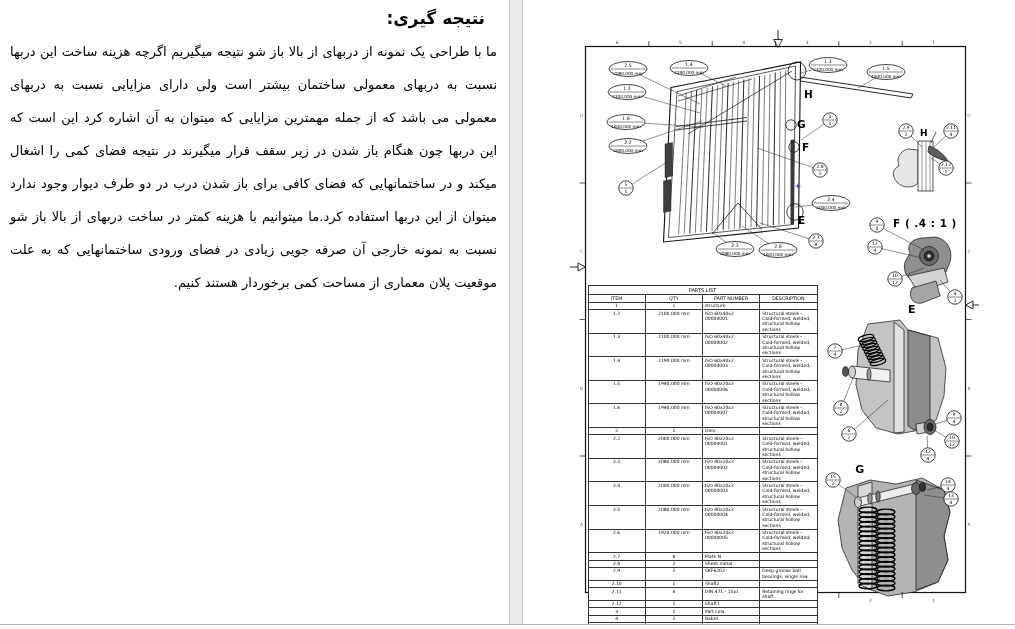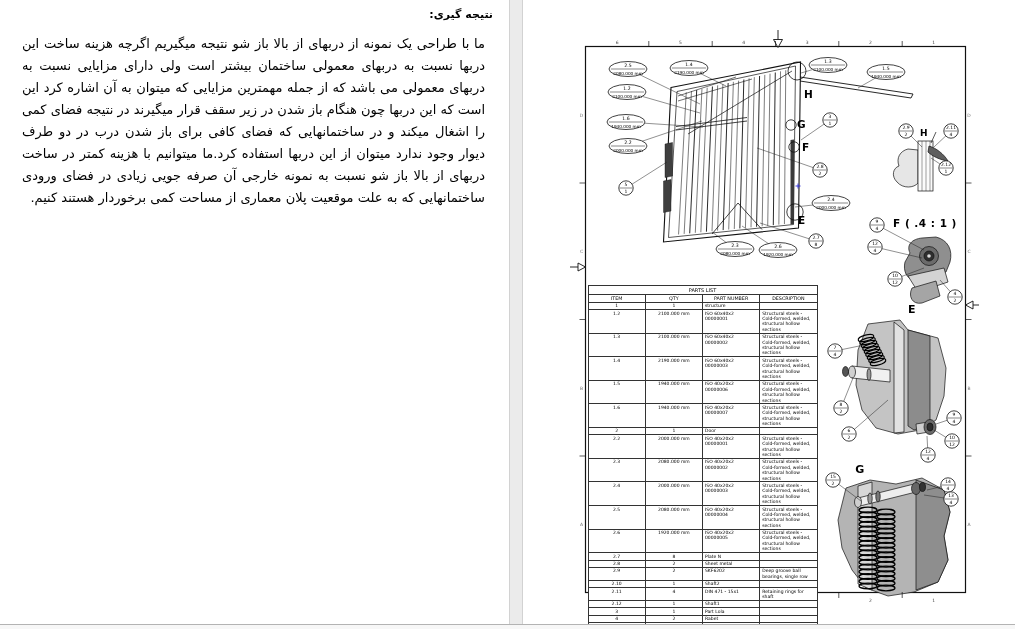--- a/index.html
+++ b/index.html
@@ -7,22 +7,22 @@
     width:1015px;height:629px;position:relative;overflow:hidden;
     background:#ffffff;font-family:"DejaVu Sans",sans-serif;color:#000;
   }
   .page-left{position:absolute;left:0;top:0;width:509px;height:624px;background:#fff;}
   .page-gap{position:absolute;left:509px;top:0;width:14px;height:624px;background:#ebebeb;
     border-left:1px solid #d2d2d2;border-right:1px solid #d2d2d2;box-sizing:border-box;}
   .page-right{position:absolute;left:523px;top:0;width:492px;height:624px;background:#fff;}
   .bottom-edge{position:absolute;left:0;top:624px;width:1015px;height:5px;background:#f7f7f7;border-top:1px solid #b3b3b3;}
 
   .conclusion{position:absolute;top:8px;right:12px;left:10px;direction:rtl;}
-  .conclusion h2{font-size:11px;font-weight:bold;margin:0 4px 7px 0;}
-  .conclusion p{font-size:13px;line-height:22px;margin:12px;text-align:justify;}
+  .conclusion h2{font-size:17px;font-weight:bold;margin:0 12px 7px 0;}
+  .conclusion p{font-size:13px;line-height:33px;margin:0;text-align:justify;}
 
   #sheet-svg{position:absolute;left:0;top:0;}
 
   table.parts{
     position:absolute;left:64.5px;top:285px;width:230px;
     border-collapse:collapse;table-layout:fixed;
     font-size:4.5px;line-height:1.2;background:#fff;
   }
   table.parts td, table.parts th{border:0.6px solid #333;padding:0.5px 2px;overflow:hidden;vertical-align:top;font-weight:normal;}
   table.parts .pt-title{text-align:center;font-size:5px;padding:1px;}

